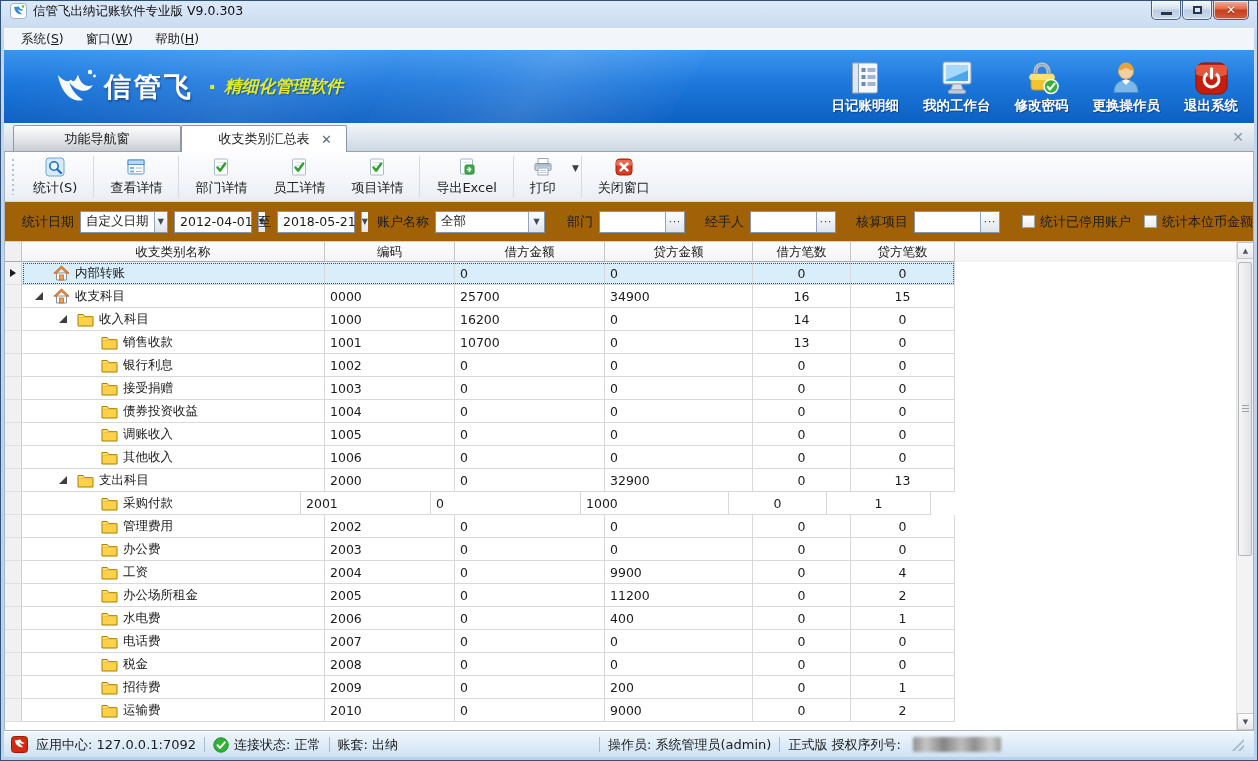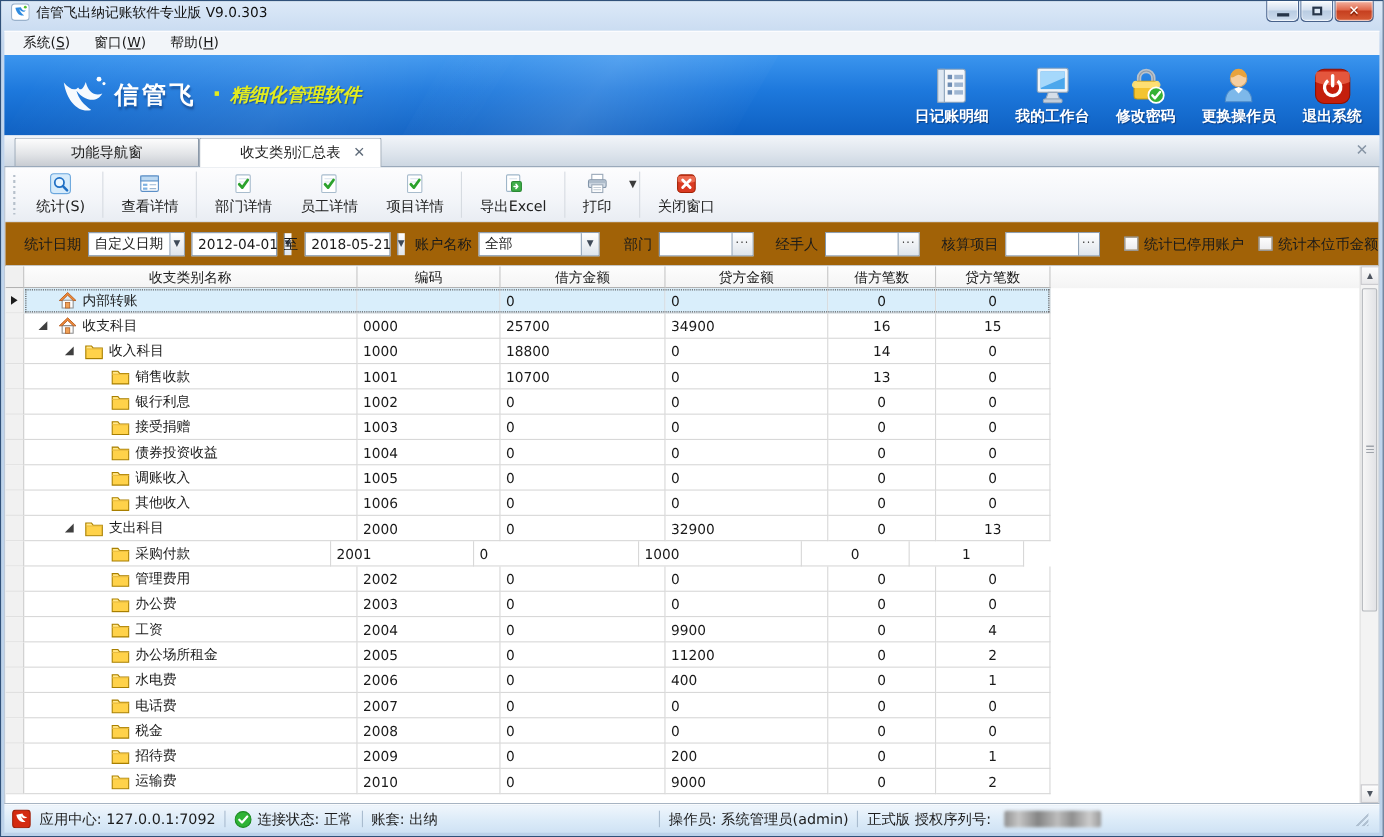--- a/index.html
+++ b/index.html
@@ -30,21 +30,21 @@
   
   .banner{height:73px;flex:0 0 auto;position:relative;overflow:hidden;display:flex;align-items:center;
     background:linear-gradient(180deg,#3b95ee 0%,#1d78dc 45%,#0e60c2 100%);}
   .banner::before{content:'';position:absolute;left:30%;top:-30px;width:300px;height:160px;
     background:linear-gradient(100deg,rgba(255,255,255,0) 0%,rgba(255,255,255,.14) 50%,rgba(255,255,255,0) 100%);
     transform:skewX(-30deg);}
   .banner::after{content:'';position:absolute;left:1%;top:-30px;width:420px;height:160px;
     background:linear-gradient(100deg,rgba(255,255,255,0) 0%,rgba(255,255,255,.10) 55%,rgba(255,255,255,0) 100%);
     transform:skewX(-32deg);}
   .brand{margin-left:46px;display:flex;align-items:center;gap:6px;z-index:2;}
-  .brand-name{font-size:22px;font-weight:bold;color:#fff;letter-spacing:3px;text-shadow:1px 2px 2px rgba(5,25,70,.4);}
+  .brand-name{font-size:27px;font-weight:bold;color:#fff;letter-spacing:3px;text-shadow:1px 2px 2px rgba(5,25,70,.4);}
   .brand-dot{font-size:22px;font-weight:bold;color:#e3ec1e;margin:0 2px 0 8px;}
   .tagline{font-size:17px;font-weight:bold;font-style:italic;color:#e3ec1e;text-shadow:1px 1px 1px rgba(5,25,70,.4);}
   .banner-actions{margin-left:auto;margin-right:16px;display:flex;gap:24px;z-index:2;}
   .banner-action{display:flex;flex-direction:column;align-items:center;gap:1px;cursor:default;}
   .banner-action .blabel{color:#fff;font-weight:bold;font-size:13.5px;text-shadow:1px 1px 1px rgba(5,25,70,.5);white-space:nowrap;}
   .banner-action .bicon{height:38px;display:flex;align-items:flex-end;}
   
   .tabstrip{height:29px;flex:0 0 auto;background:linear-gradient(180deg,#f2f5f9 0%,#dde4ec 60%,#cdd7e2 100%);
     display:flex;align-items:flex-end;padding-left:9px;border-bottom:1px solid #96a5b5;position:relative;}
   .tab{height:26px;border:1px solid #8a98a8;border-bottom:none;border-radius:2px 2px 0 0;
@@ -466,21 +466,21 @@
                   <span class="tree-icon">
                     <svg width="17" height="15" viewBox="0 0 17 15">
                       <path d="M1 2.5 h5.2 l1.6 2 H16 v9.5 H1 Z" fill="#ffd24a" stroke="#a87f00"></path>
                       <path d="M1 5.2 H16" stroke="#e8bb42" fill="none"></path>
                       <path d="M1.8 3.2 h4 l1 1.3 H1.8 Z" fill="#ffe78f"></path>
                     </svg>
                   </span>
                   <span class="tree-label">收入科目</span>
                 </div>
                 <div class="g-cell " style="width: 130px;">1000</div>
-                <div class="g-cell " style="width: 150px;">18800</div>
+                <div class="g-cell " style="width: 150px;">16200</div>
                 <div class="g-cell " style="width: 148px;">0</div>
                 <div class="g-cell center" style="width: 98px;">14</div>
                 <div class="g-cell center" style="width: 104px;">0</div>
               </div>
             </div>
             <div class="grid-row">
               <div class="g-gutter"></div>
               <div class="row-body">
                 <div class="g-cell name-cell" style="width: 303px;">
                   <span class="tree-pad" style="width: 56px;"></span>

